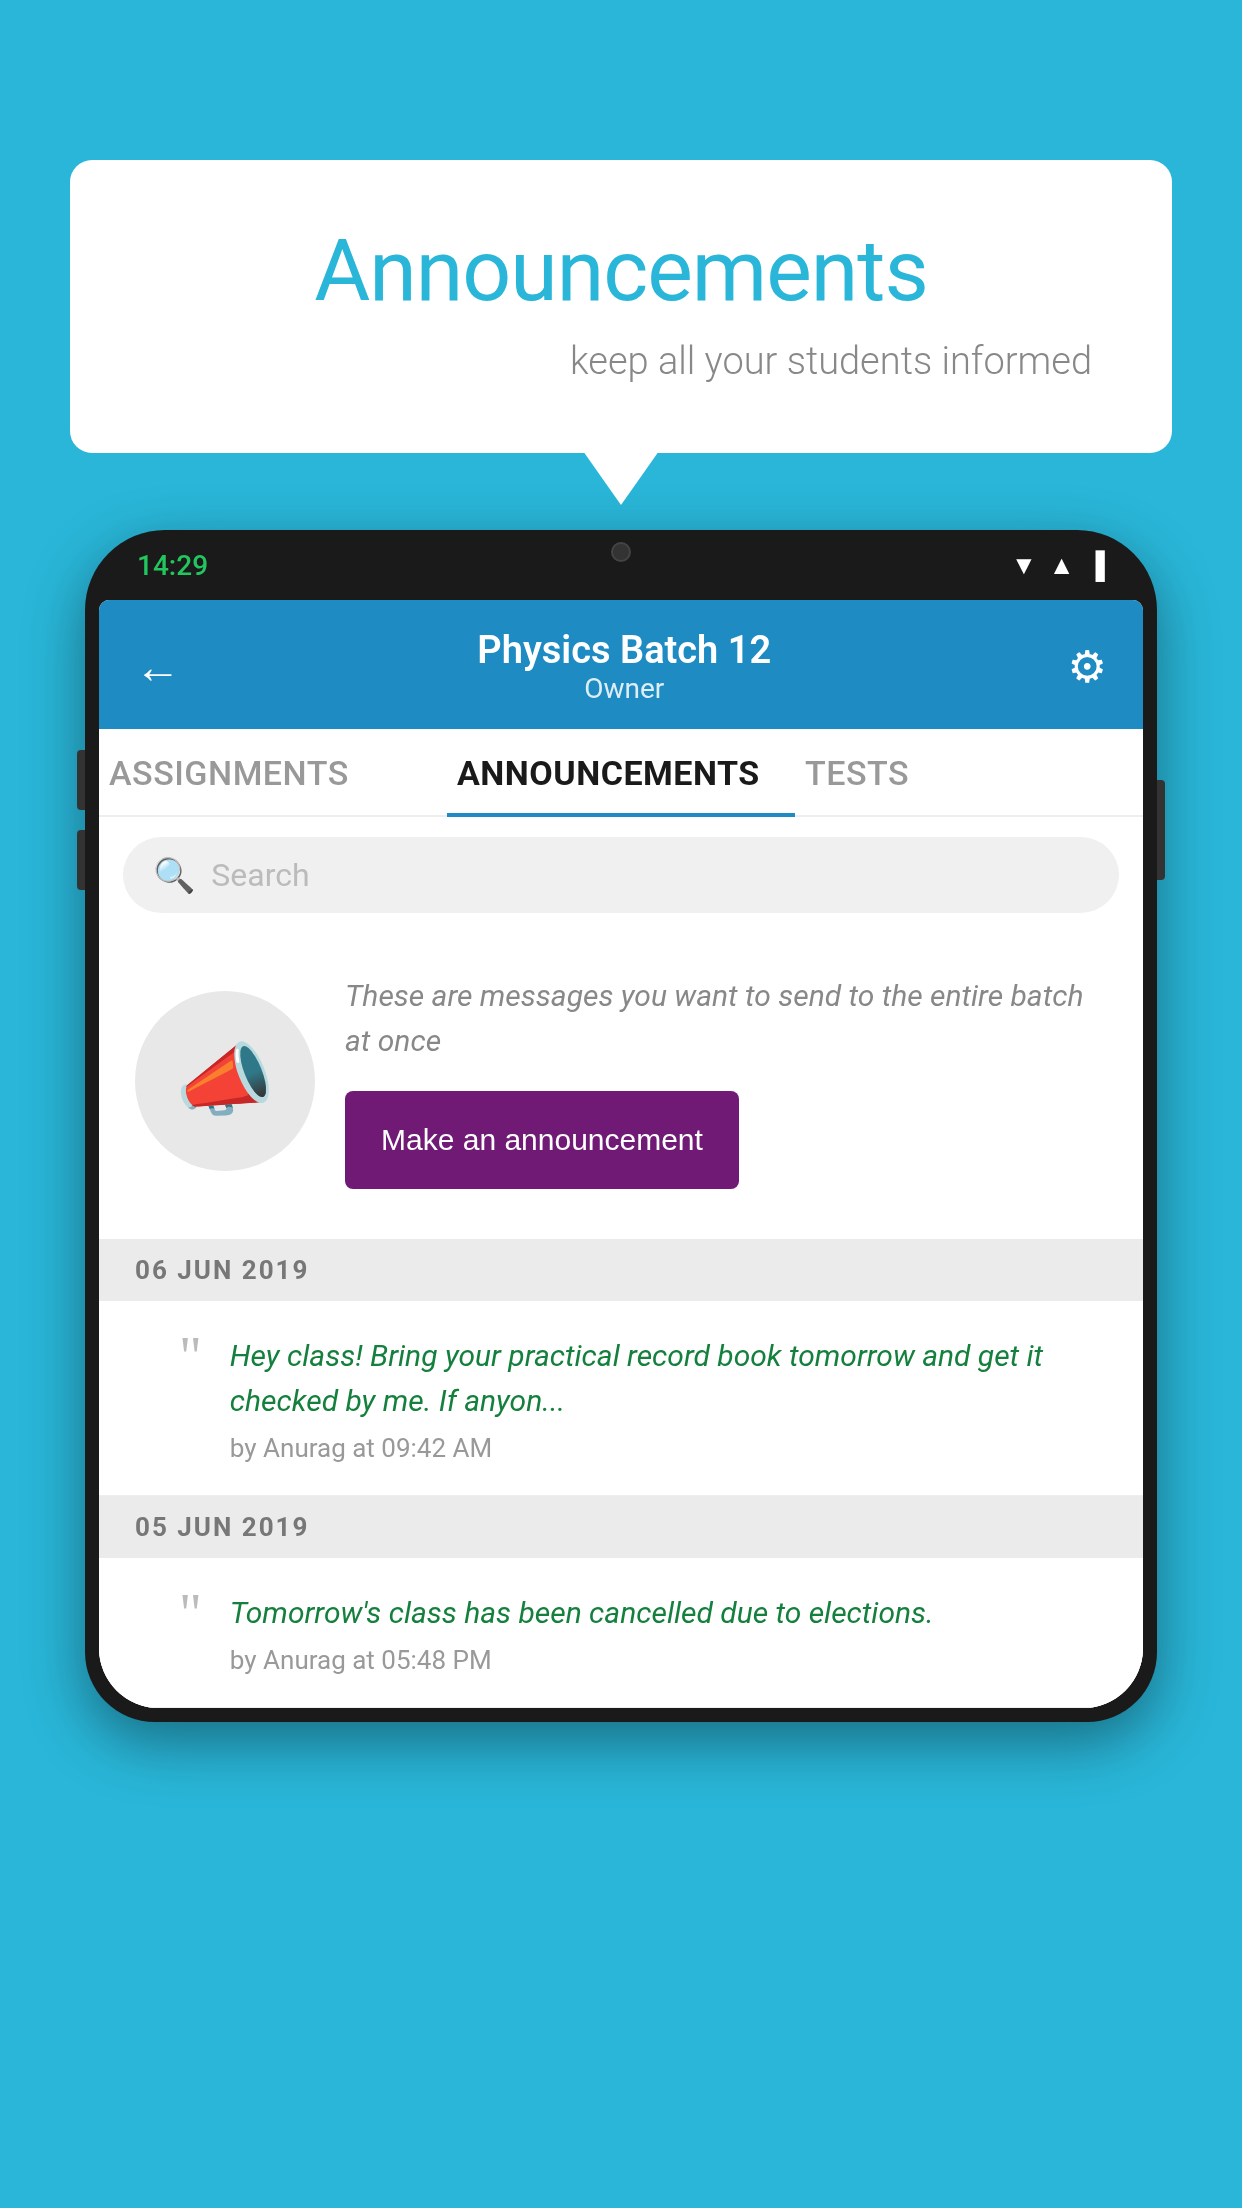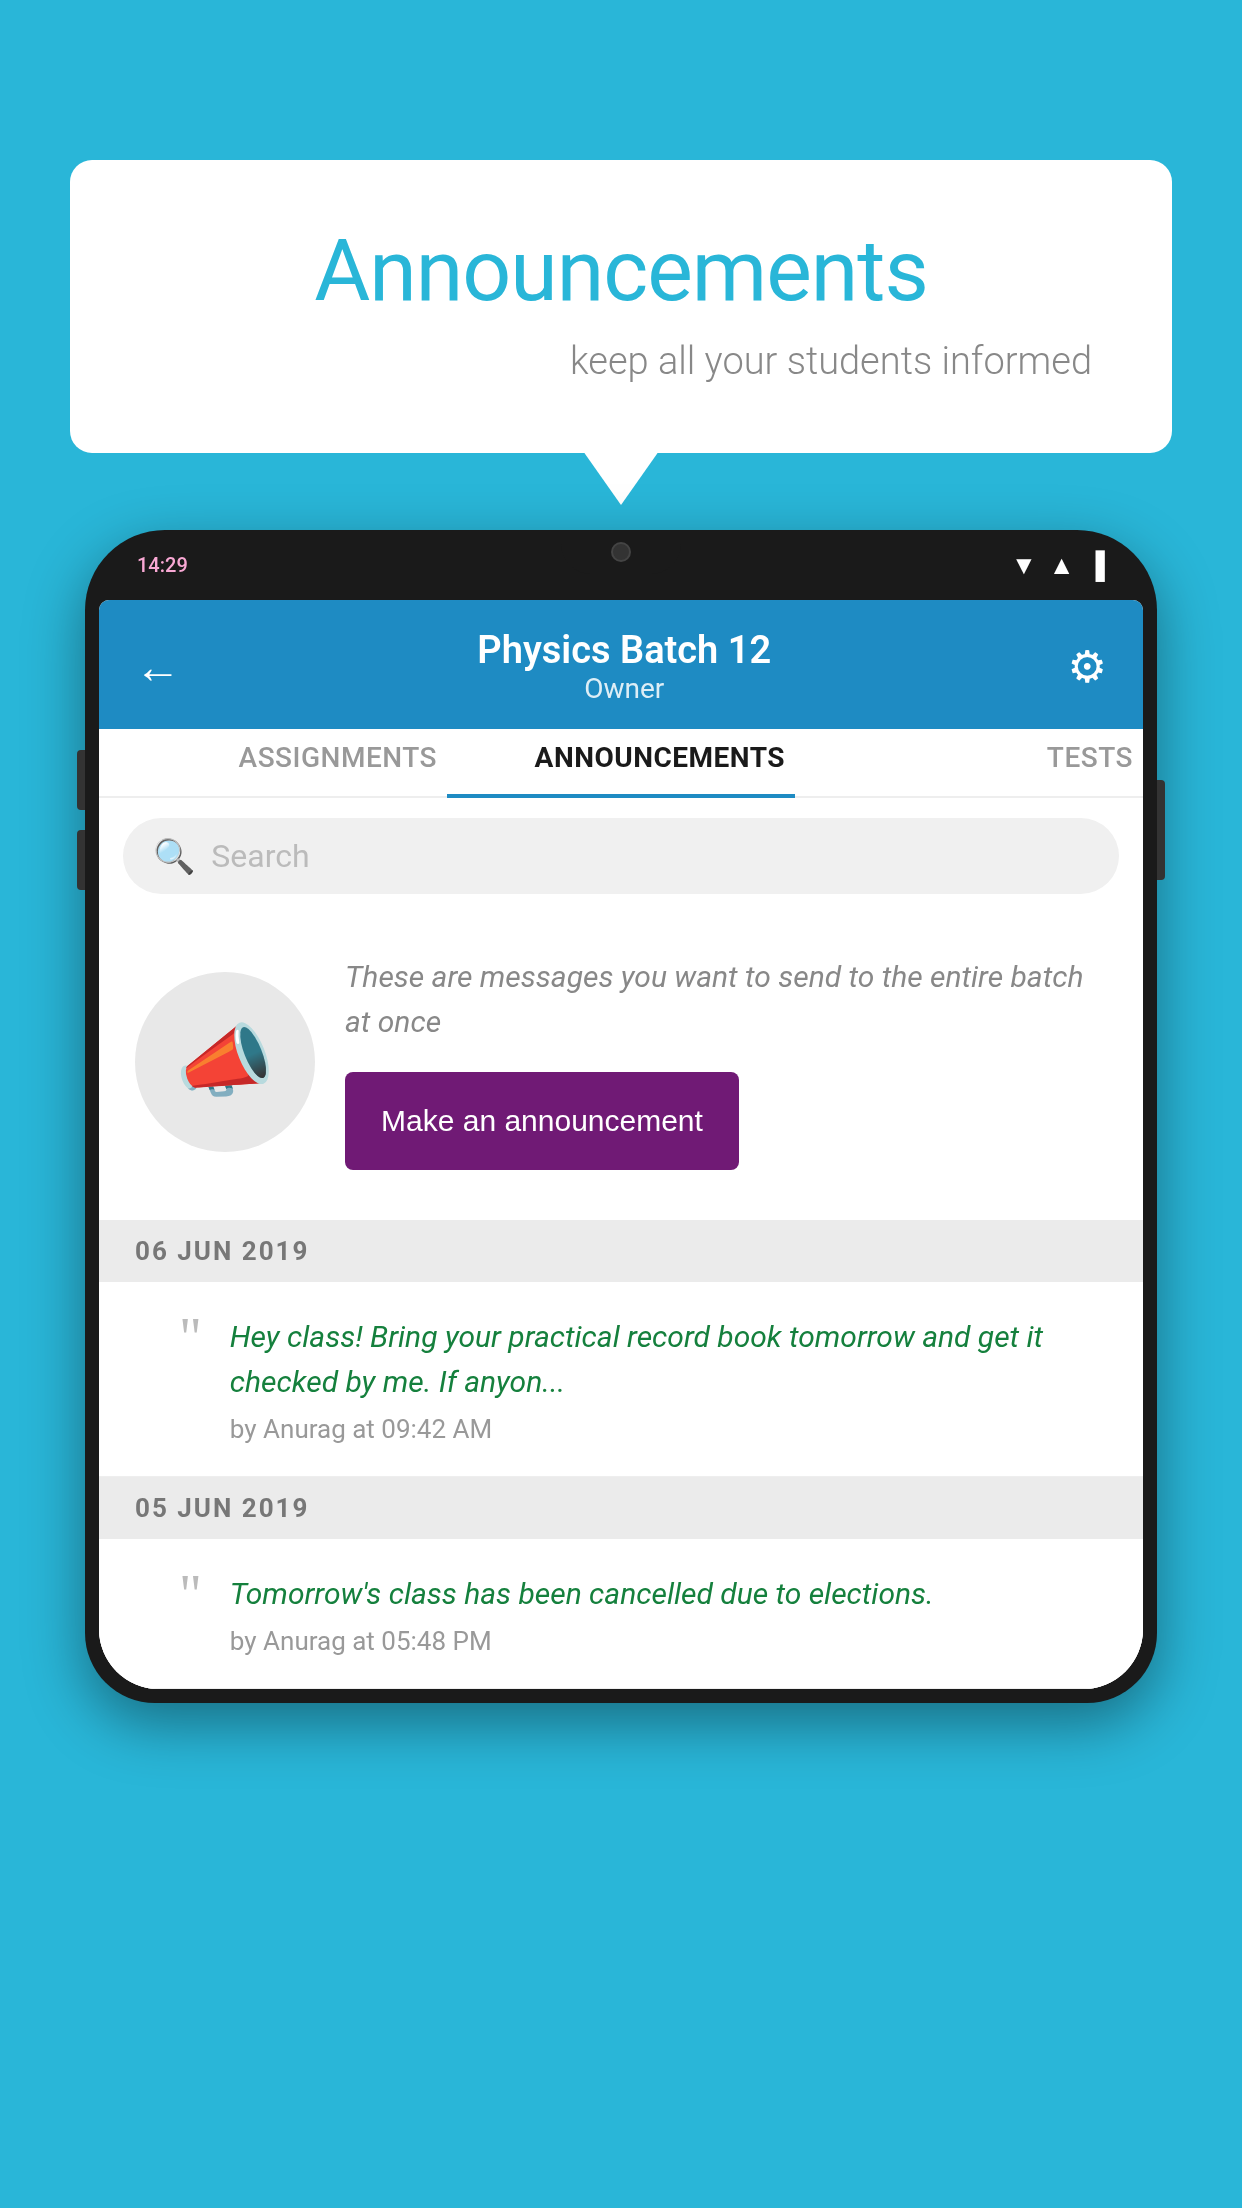--- a/index.html
+++ b/index.html
@@ -69,22 +69,22 @@
     }
     .phone-top-bar {
       height: 70px;
       display: flex;
       align-items: center;
       justify-content: space-between;
       padding: 0 38px;
       position: relative;
     }
     .status-time {
-      color: #f9a8d4;
-      font-size: 20px;
+      color: #22c55e;
+      font-size: 28px;
       font-weight: 500;
     }
     .notch {
       position: absolute;
       top: 0;
       left: 50%;
       transform: translateX(-50%);
       width: 120px;
       height: 44px;
       background: #1a1a1a;
@@ -149,23 +149,23 @@
     }
 
     
     .tabs-container {
       background: white;
       display: flex;
       border-bottom: 2px solid #eee;
     }
     .tab {
       flex: 1;
-      padding: 12px 10px 22px;
-      text-align: right;
-      font-size: 28px;
+      padding: 24px 10px 22px;
+      text-align: left;
+      font-size: 34px;
       font-weight: 500;
       color: #999;
       letter-spacing: 0.5px;
       cursor: pointer;
       position: relative;
     }
     .tab.active {
       color: #1a1a1a;
       font-weight: 700;
     }

